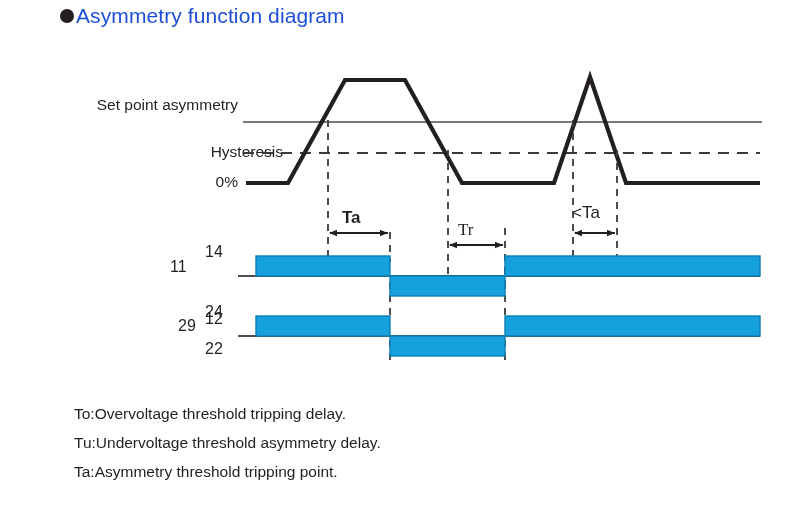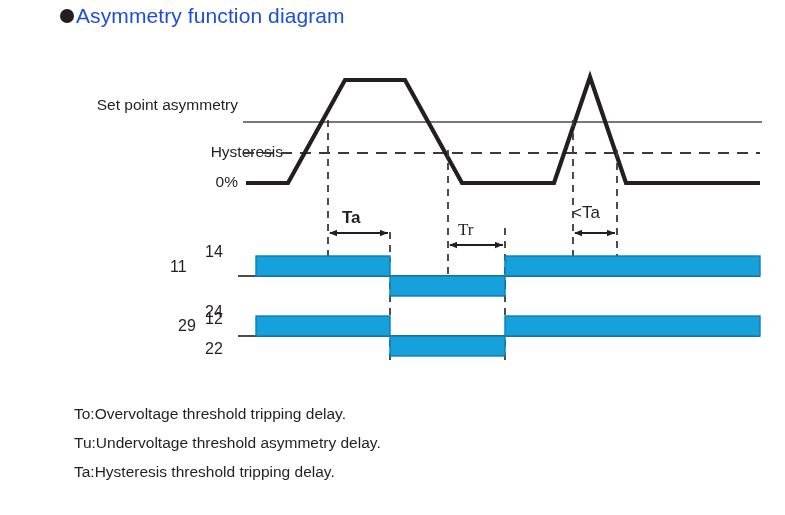--- a/index.html
+++ b/index.html
@@ -174,16 +174,16 @@
     <line x1="238" y1="336" x2="760" y2="336" stroke="#4d4d4d" stroke-width="2"></line>
 
     <rect x="256" y="316" width="134" height="20" fill="#16A1DC" stroke="#0D7FB0" stroke-width="1.4"></rect>
     <rect x="390" y="336" width="115" height="20" fill="#16A1DC" stroke="#0D7FB0" stroke-width="1.4"></rect>
     <rect x="505" y="316" width="255" height="20" fill="#16A1DC" stroke="#0D7FB0" stroke-width="1.4"></rect>
   </svg>
 
   <div class="legend">
     <div class="legend-line">To:Overvoltage threshold tripping delay.</div>
     <div class="legend-line">Tu:Undervoltage threshold asymmetry delay.</div>
-    <div class="legend-line">Ta:Hysteresis threshold tripping delay.</div>
+    <div class="legend-line">Ta:Asymmetry threshold tripping point.</div>
   </div>
 
 </div>
 
 </body></html>

